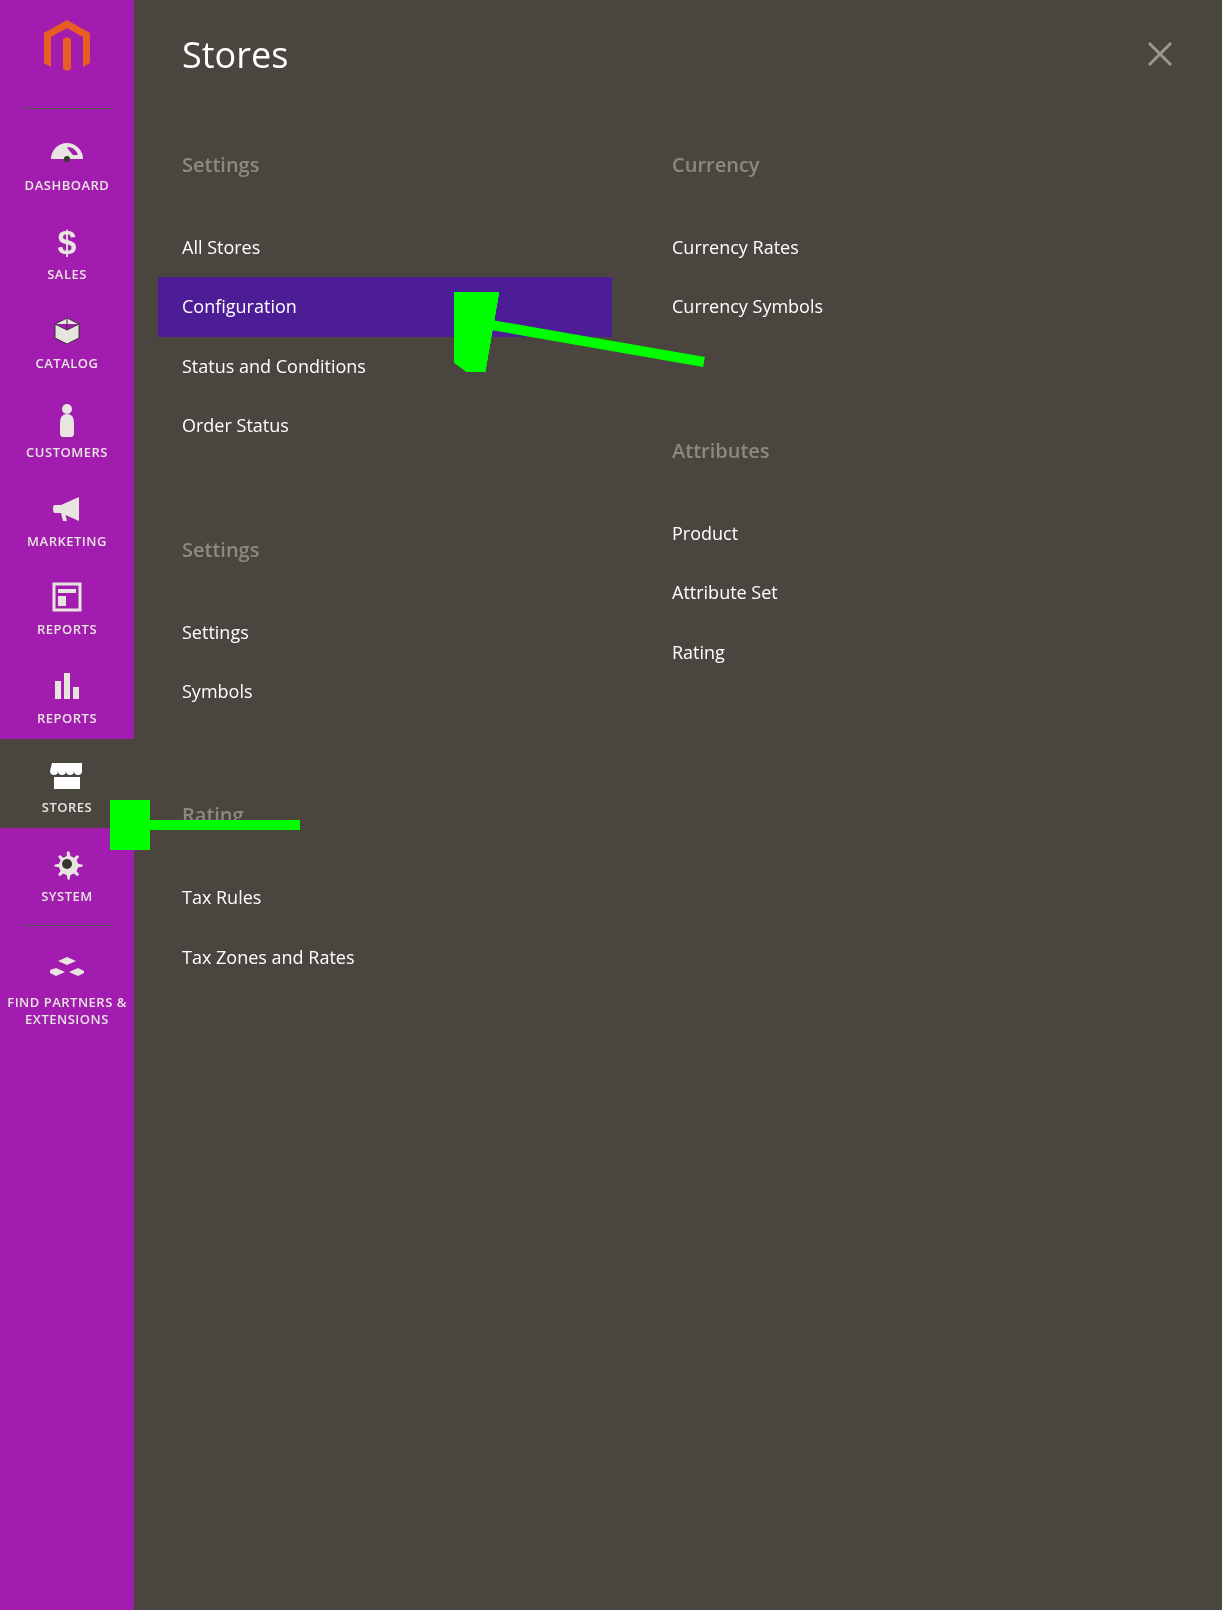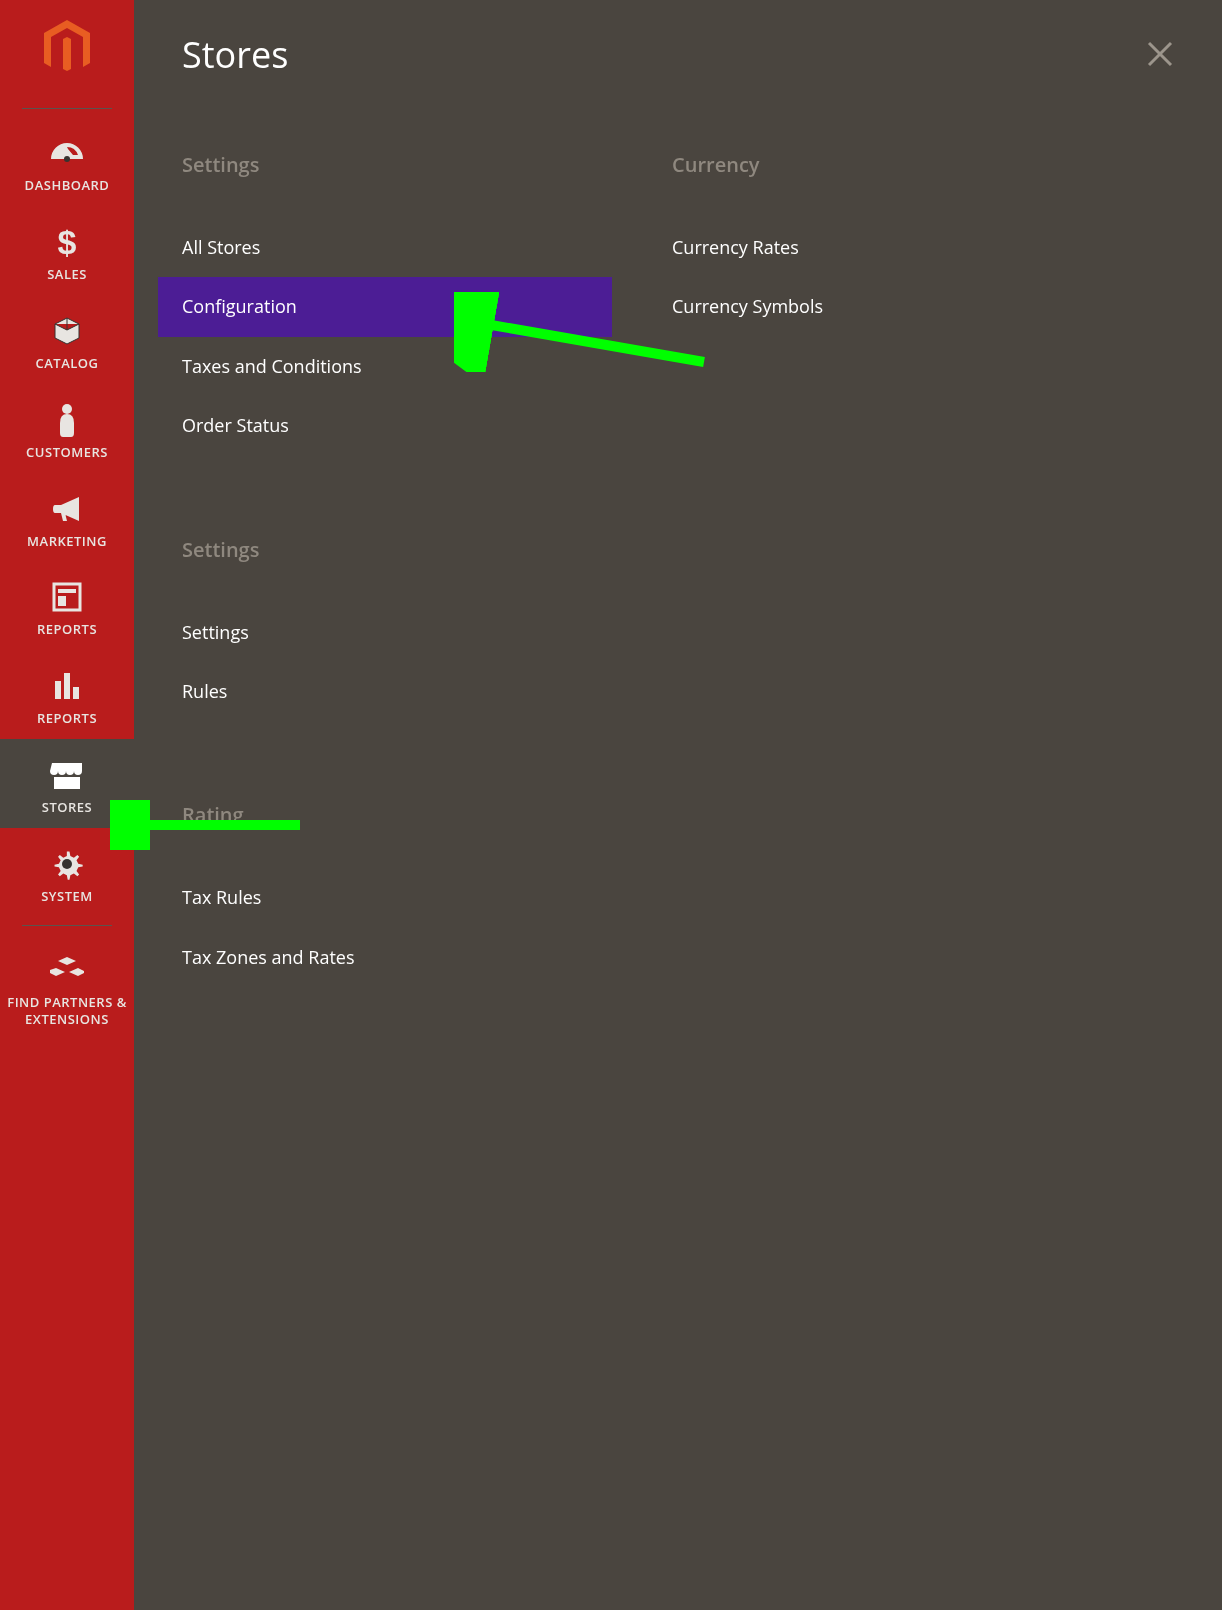--- a/index.html
+++ b/index.html
@@ -6,21 +6,21 @@
     body {
       font-family: 'Open Sans', -apple-system, BlinkMacSystemFont, sans-serif;
       background: #4a453f;
       width: 1222px;
       height: 1610px;
       display: flex;
       overflow: hidden;
     }
     .sidebar {
       width: 134px;
-      background: #b91c1c;
+      background: #a21caf;
       display: flex;
       flex-direction: column;
       align-items: center;
       padding-top: 20px;
     }
     .logo {
       width: 56px;
       height: 56px;
       margin-bottom: 24px;
       display: flex;
@@ -250,40 +250,46 @@
     </svg>
   </div>
   <h1 class="panel-title">Stores</h1>
 
   <div class="columns">
     <div class="column">
       <div class="section">
         <div class="section-title">Settings</div>
         <a class="menu-link">All Stores</a>
         <a class="menu-link highlighted">Configuration</a>
-        <a class="menu-link">Taxes and Conditions</a>
+        <a class="menu-link">Status and Conditions</a>
         <a class="menu-link">Order Status</a>
       </div>
       <div class="section">
         <div class="section-title">Settings</div>
         <a class="menu-link">Settings</a>
-        <a class="menu-link">Rules</a>
+        <a class="menu-link">Symbols</a>
       </div>
       <div class="section">
         <div class="section-title">Rating</div>
         <a class="menu-link">Tax Rules</a>
         <a class="menu-link">Tax Zones and Rates</a>
       </div>
     </div>
 
     <div class="column">
       <div class="section">
         <div class="section-title">Currency</div>
         <a class="menu-link">Currency Rates</a>
         <a class="menu-link">Currency Symbols</a>
+      </div>
+      <div class="section" style="margin-top:100px">
+        <div class="section-title">Attributes</div>
+        <a class="menu-link">Product</a>
+        <a class="menu-link">Attribute Set</a>
+        <a class="menu-link">Rating</a>
       </div>
     </div>
   </div>
 
   <svg class="arrow arrow1" viewBox="0 0 260 80">
     <defs>
         <marker id="ah1" markerWidth="12" markerHeight="12" refX="2" refY="6" orient="auto">
           <path d="M0,0 L12,6 L0,12 Z" fill="#00ff00"></path>
         </marker>
       </defs>

